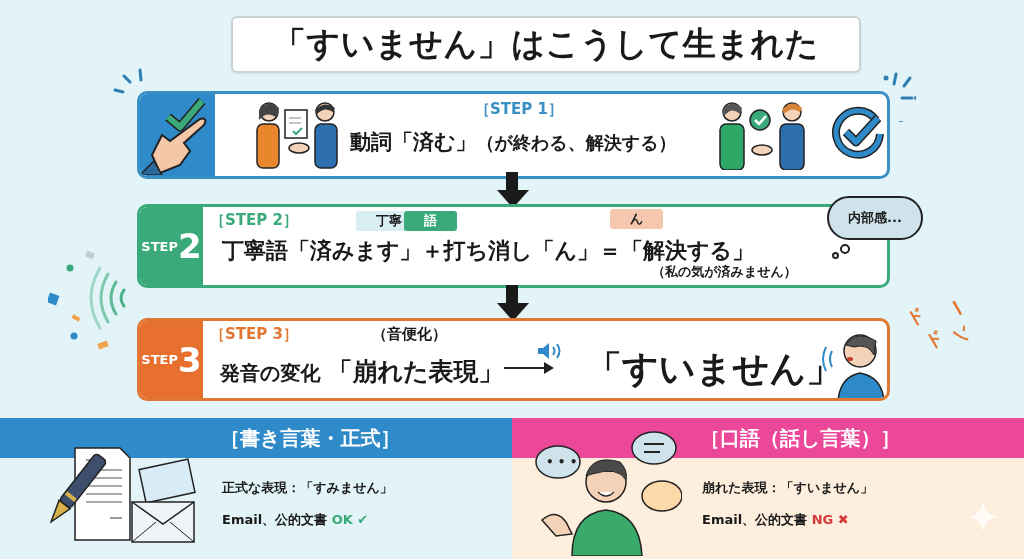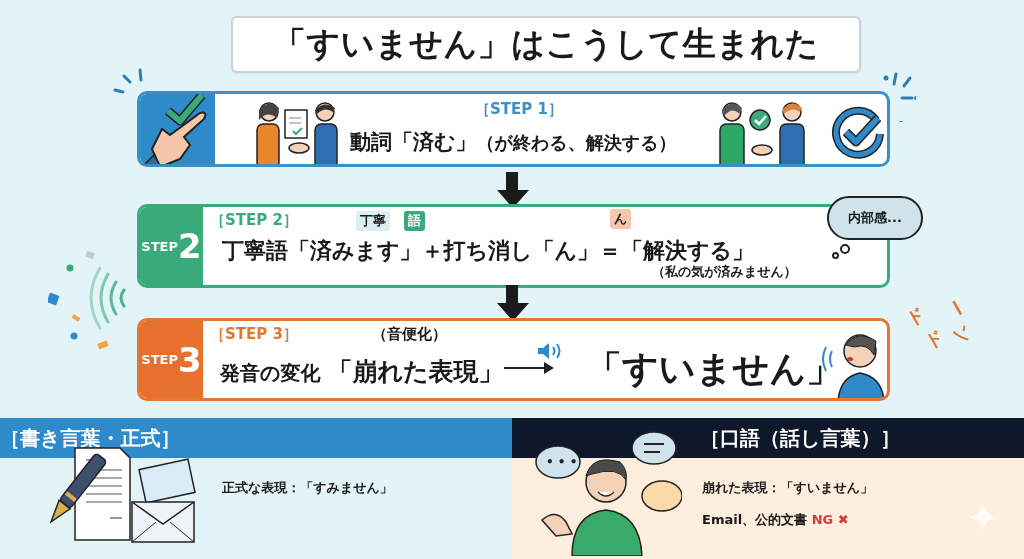--- a/index.html
+++ b/index.html
@@ -24,21 +24,21 @@
   }
 
   
   .step {
     left: 137px; width: 753px;
     background: #ffffff;
     border-radius: 10px;
     border: 3px solid;
     overflow: hidden;
   }
-  .step1 { top: 91px; height: 76px; border-color: #3a8fc4; }
+  .step1 { top: 91px; height: 88px; border-color: #3a8fc4; }
   .step2 { top: 204px; height: 84px; border-color: #3aaa7a; }
   .step3 { top: 318px; height: 83px; border-color: #e07834; }
 
   .step-badge {
     position: absolute; left: 0; top: 0; bottom: 0; width: 63px;
     color: #fff; display: flex; flex-direction: row;
     align-items: center; justify-content: center;
   }
   .step-badge .lbl { font-size: 13px; font-weight: bold; line-height: 1; }
   .step-badge .num { font-size: 34px; font-weight: bold; line-height: 1; }
@@ -54,21 +54,21 @@
   .step-main { position: absolute; font-weight: bold; white-space: nowrap; }
   .step1 .step-main { left: 210px; top: 34px; font-size: 21px; }
   .step1 .step-main .paren { font-size: 18px; }
   .step2 .step-main { left: 82px; top: 29px; font-size: 22px; }
   .step3 .step-main { left: 80px; top: 34px; font-size: 20px; }
   .step3 .big { font-size: 25px; }
   .step3 .final { position: absolute; left: 446px; top: 24px; font-size: 36px; font-weight: bold; }
 
   .chip {
     position: absolute; font-size: 13px; font-weight: bold;
-    padding: 1px 4px; border-radius: 3px;
+    padding: 1px 20px; border-radius: 3px;
   }
   .chip-teinei { left: 216px; top: 4px; background: #d9eef2; color: #1a1a1a; }
   .chip-go { left: 264px; top: 4px; background: #3aaa7a; color: #fff; }
   .chip-n { left: 470px; top: 2px; background: #f5c7ae; color: #1a1a1a; font-size: 13px; }
 
   .sub-note { position: absolute; font-size: 13px; font-weight: bold; white-space: nowrap; }
   .step2 .sub-note { left: 512px; top: 56px; }
   .step3 .sub-note { left: 232px; top: 4px; font-size: 15px; }
 
   .arrow-line {
@@ -97,22 +97,22 @@
   .bubble-dot { border: 2px solid #222; border-radius: 50%; background: #fff; }
 
   
   .panel-left { left: 0; top: 418px; width: 512px; height: 141px; background: #e3f4f8; }
   .panel-right { left: 512px; top: 418px; width: 512px; height: 141px; background: #fdeedd; }
   .panel-head {
     position: absolute; left: 0; right: 0; top: 0; height: 40px;
     display: flex; align-items: center;
     color: #fff; font-size: 20px; font-weight: bold;
   }
-  .panel-left .panel-head { background: #2e8ac9; }
-  .panel-right .panel-head { background: #0f172a; padding-left: 188px; font-family: Liberation Mono, monospace; }
+  .panel-left .panel-head { background: #2e8ac9; padding-left: 220px; }
+  .panel-right .panel-head { background: #ec4899; padding-left: 188px; font-family: Liberation Mono, monospace; }
   .panel-line { position: absolute; font-size: 13px; font-weight: bold; white-space: nowrap; }
   .panel-left .l1 { left: 222px; top: 61px; }
   .panel-left .l2 { left: 222px; top: 93px; }
   .panel-right .l1 { left: 190px; top: 61px; }
   .panel-right .l2 { left: 190px; top: 93px; }
   .ok { color: #3aaa7a; }
   .ng { color: #d63a3a; }
 
   .icon { position: absolute; }
 </style>
@@ -286,20 +286,25 @@
     <polyline points="102,56 133,78 164,56" fill="none" stroke="#222" stroke-width="1.5"></polyline>
     <line x1="102" y1="96" x2="126" y2="76" stroke="#222"></line>
       <line x1="164" y1="96" x2="140" y2="76" stroke="#222"></line>
     <g transform="rotate(38 40 50)">
       <rect x="34" y="0" width="14" height="60" rx="4" fill="#3e4f6e" stroke="#222" stroke-width="1.5"></rect>
       <rect x="35" y="48" width="12" height="4" fill="#d6b04a"></rect>
       <path d="M34 60 L48 60 L41 82 Z" fill="#d6b04a" stroke="#222" stroke-width="1.5"></path>
     </g>
   </svg>
   <div class="panel-line l1">正式な表現：「すみません」</div>
+  <div class="panel-line l2">
+    <span>Email、公的文書</span>
+    <span class="ok">OK</span>
+    <span class="ok">✔</span>
+  </div>
 </div>
 
 <div class="abs panel-right">
   <div class="panel-head">［口語（話し言葉）］</div>
   <svg class="icon" style="left:20px;top:6px" width="150" height="132" viewBox="0 0 150 132">
     <ellipse cx="26" cy="38" rx="22" ry="16" fill="#cfe3ec" stroke="#222" stroke-width="1.5"></ellipse>
     <text x="14" y="42" font-size="12" font-weight="bold" fill="#222">• • •</text>
     <ellipse cx="122" cy="24" rx="22" ry="16" fill="#cfe3ec" stroke="#222" stroke-width="1.5"></ellipse>
     <line x1="112" y1="20" x2="132" y2="20" stroke="#222" stroke-width="2"></line>
       <line x1="112" y1="28" x2="128" y2="28" stroke="#222" stroke-width="2"></line>

